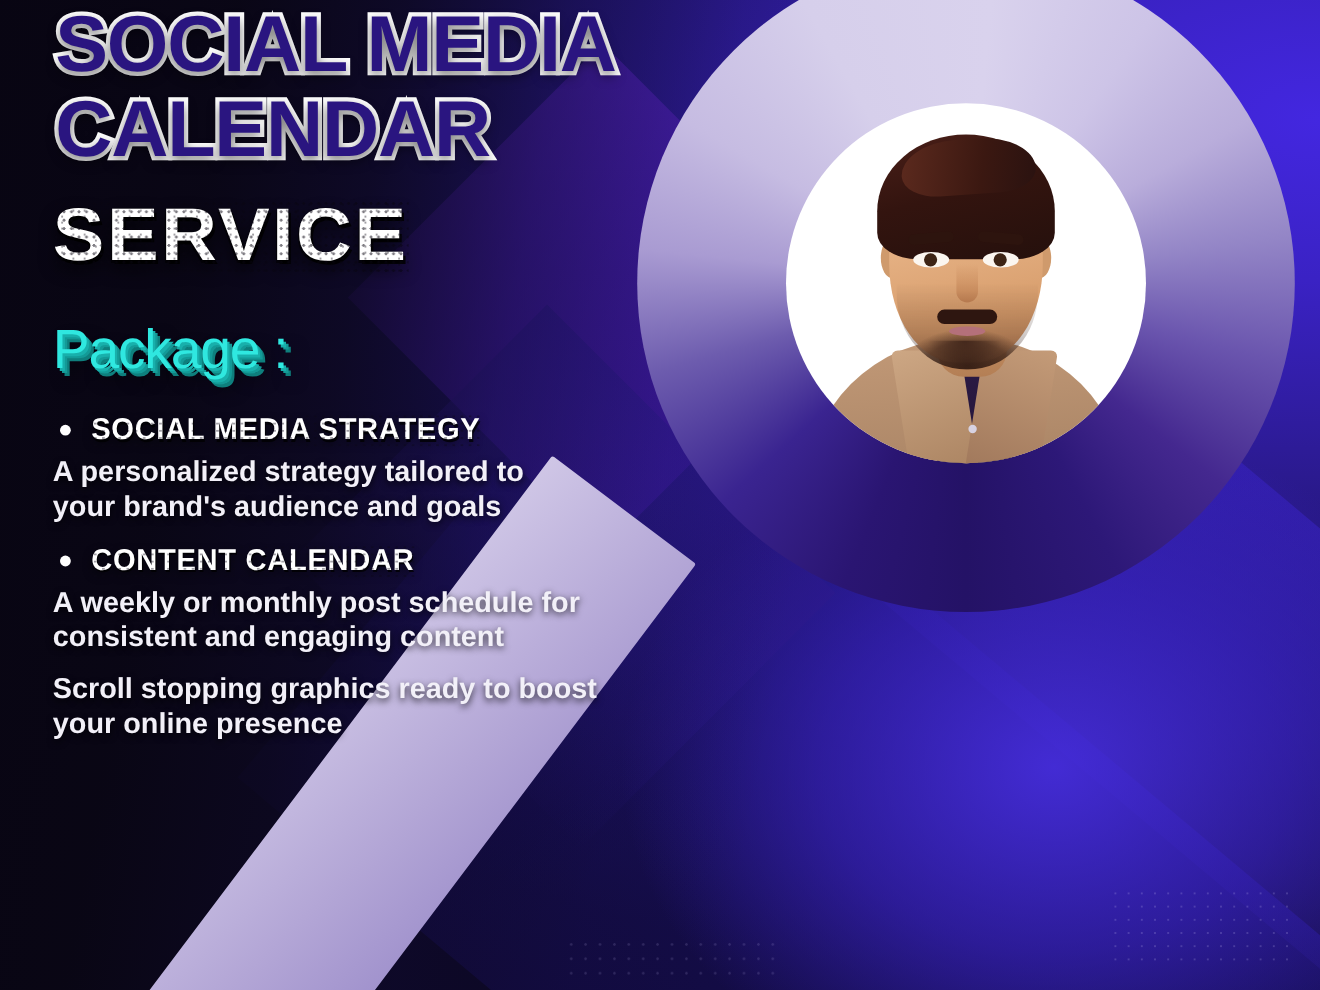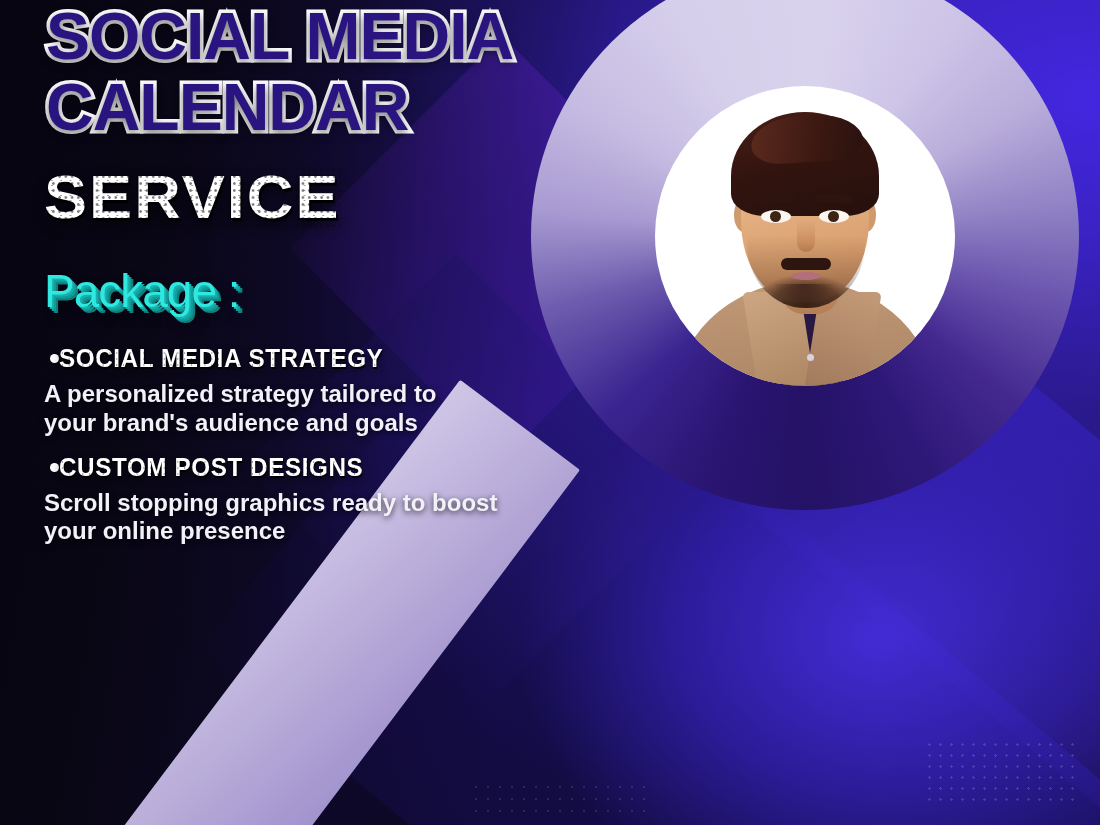--- a/index.html
+++ b/index.html
@@ -295,21 +295,21 @@
     text-shadow:
       2px 2px 0 #18b0ac,
       4px 4px 0 #139a97,
       6px 6px 0 #0e7f7d,
       8px 9px 12px rgba(0,0,0,0.55);
   }
 
   .list{position:absolute;left:44px;top:344px;width:540px;}
   .item{margin-bottom:15px;}
   .item-head{
-    display:flex;align-items:center;gap:0;
+    display:flex;align-items:center;gap:17px;
     margin-bottom:7px;
     text-align:center;
   }
   .bullet{
     width:9px;height:9px;border-radius:50%;
     background:#ffffff;flex:0 0 auto;
     margin-left:6px;
   }
   .item-title{
     position:relative;
@@ -398,26 +398,30 @@
 
       <div class="item">
         <div class="item-head">
           <span class="bullet"></span>
           <span class="item-title">SOCIAL MEDIA STRATEGY</span>
         </div>
         <div class="item-desc">A personalized strategy tailored to
 your brand's audience and goals</div>
       </div>
 
-
       <div class="item">
         <div class="item-head">
           <span class="bullet"></span>
-          <span class="item-title">CUSTOM POST DESIGNS</span>
+          <span class="item-title">CONTENT CALENDAR</span>
         </div>
+        <div class="item-desc">A weekly or monthly post schedule for
+consistent and engaging content</div>
+      </div>
+
+      <div class="item">
         <div class="item-desc">Scroll stopping graphics ready to boost
 your online presence</div>
       </div>
 
 
     </div>
   </div>
 </div>
 
 </body></html>

